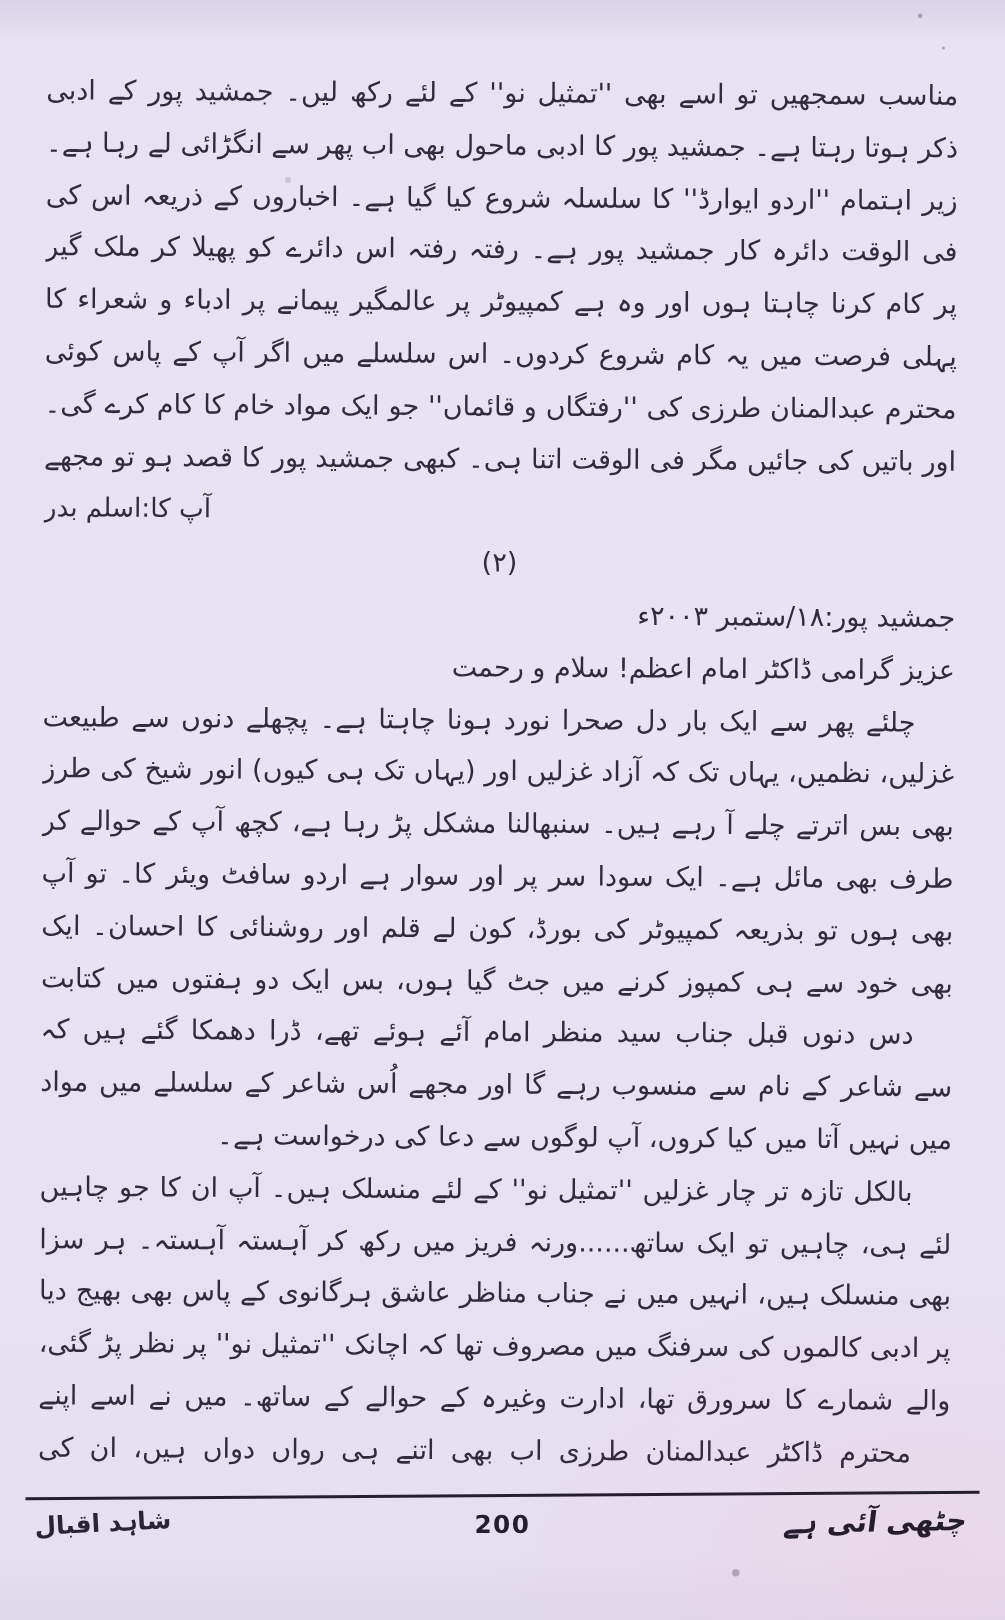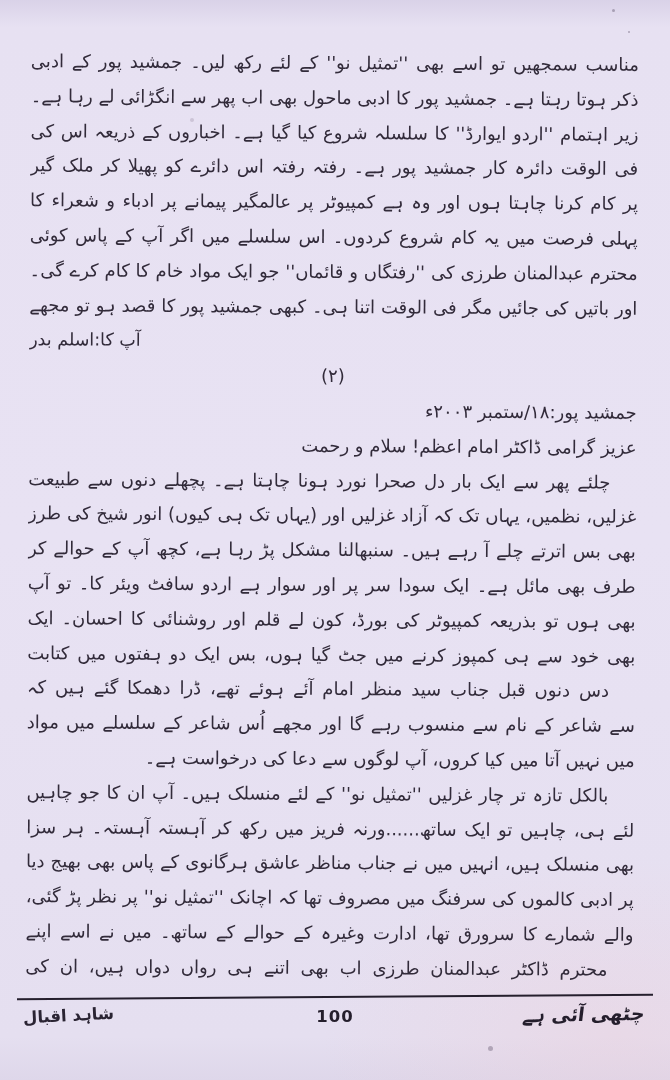--- a/index.html
+++ b/index.html
@@ -121,17 +121,17 @@
     <div class="line">پر ادبی کالموں کی سرفنگ میں مصروف تھا کہ اچانک ''تمثیل نو'' پر نظر پڑ گئی، شاید احمد سہیل کے ویب سائٹ پر محمد سالم</div>
     <div class="line">والے شمارے کا سرورق تھا، ادارت وغیرہ کے حوالے کے ساتھ۔ میں نے اسے اپنے کمپیوٹر پر ڈاؤن لوڈ کر لیا ہے۔</div>
 
     <div class="line indent">محترم ڈاکٹر عبدالمنان طرزی اب بھی اتنے ہی رواں دواں ہیں، ان کی تخلیقات (رباعیات اور قطعات)</div>
 
   </div>
 
   <div class="footer-rule"></div>
   <div class="footer-row">
     <span class="book-title">چٹھی آئی ہے</span>
-    <span class="page-number">100</span>
+    <span class="page-number">200</span>
     <span class="author-name">شاہد اقبال</span>
   </div>
 
 </div>
 
 </body></html>

